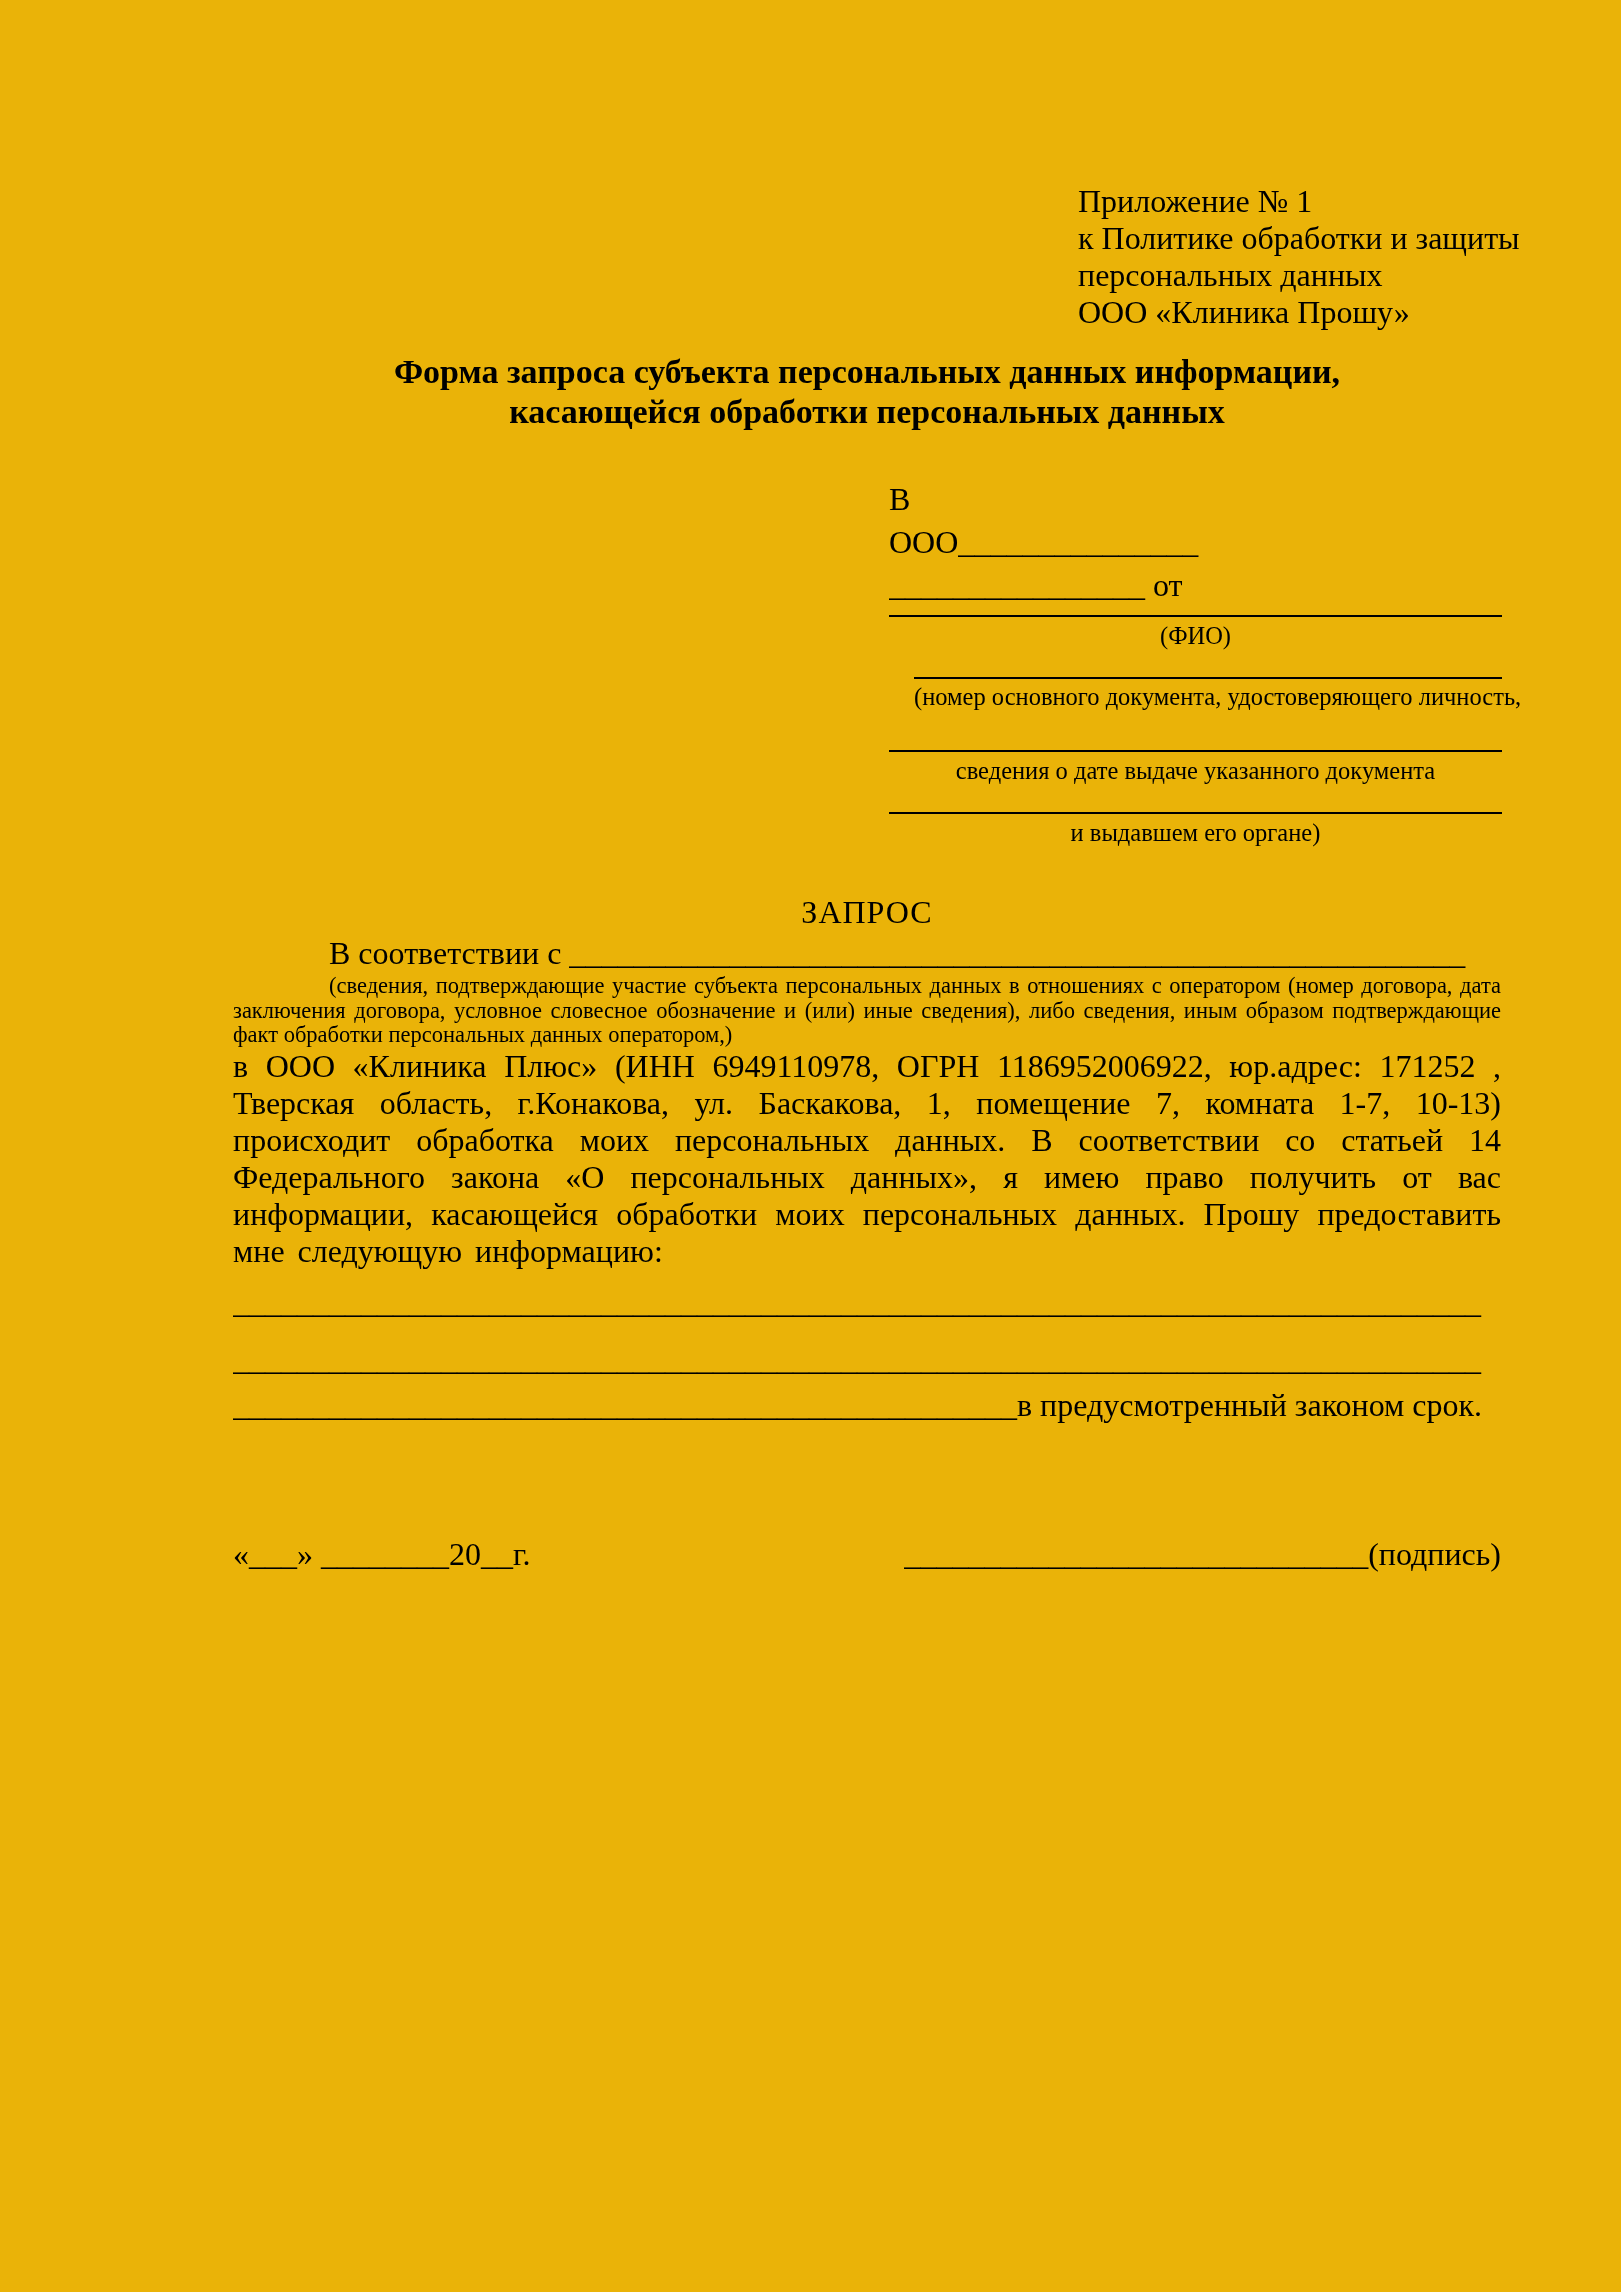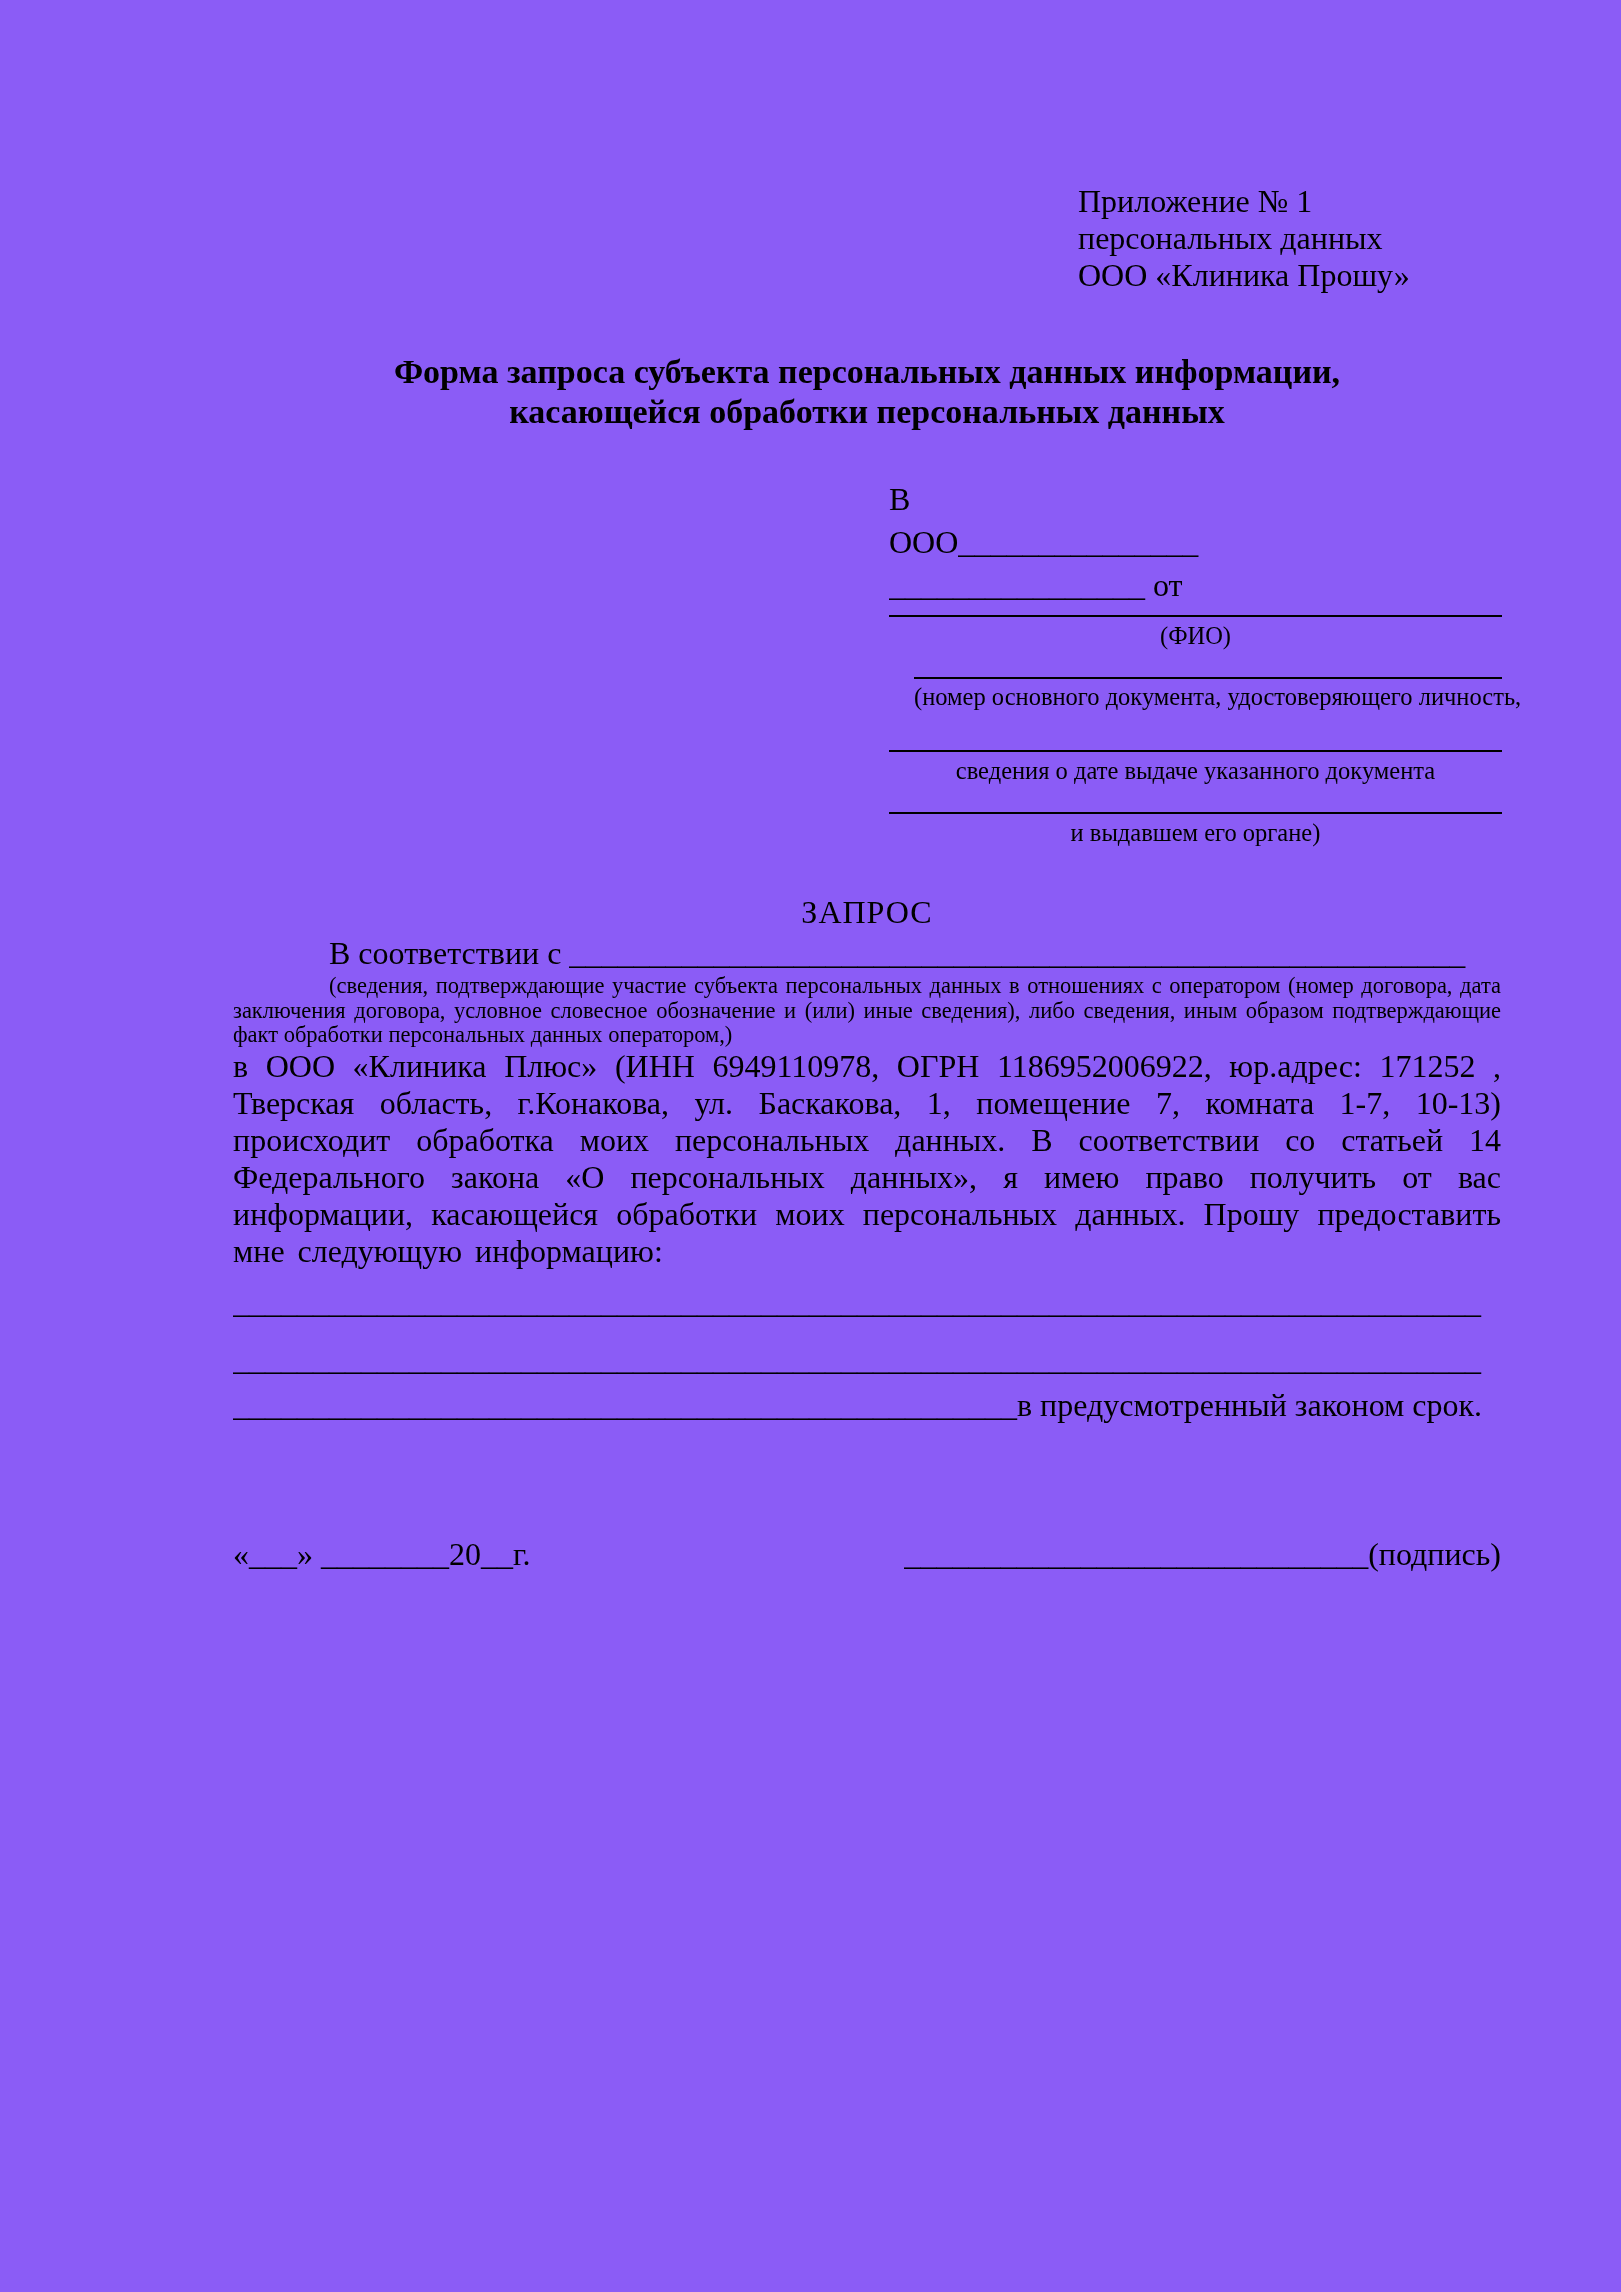--- a/index.html
+++ b/index.html
@@ -1,20 +1,20 @@
 <!DOCTYPE html>
 <html><head>
 <meta charset="utf-8">
 <style>
   * { margin:0; padding:0; box-sizing:border-box; }
   html,body { background:#ffffff; }
   .page {
     position:relative;
     width:1621px; height:2293px;
-    background:#8b5cf6; color:#000000;
+    background:#eab308; color:#000000;
     font-family:"Liberation Serif", serif;
     overflow:hidden;
   }
   .appendix {
     position:absolute; left:1078px; top:183px;
     font-size:32px; line-height:37px; white-space:nowrap;
   }
   .doc-title {
     position:absolute; left:233px; top:352px; width:1268px;
     text-align:center; font-weight:bold; font-size:34px; line-height:40px;
@@ -68,20 +68,21 @@
   }
   .footer-row span { white-space:nowrap; }
 </style>
 </head>
 <body>
 
 <div class="page">
 
   <div class="appendix">
     <div>Приложение № 1</div>
+    <div>к Политике обработки и защиты</div>
     <div>персональных данных</div>
     <div>ООО «Клиника Прошу»</div>
   </div>
 
   <div class="doc-title">
     <div>Форма запроса субъекта персональных данных информации,</div>
     <div>касающейся обработки персональных данных</div>
   </div>
 
   <div class="addressee">

